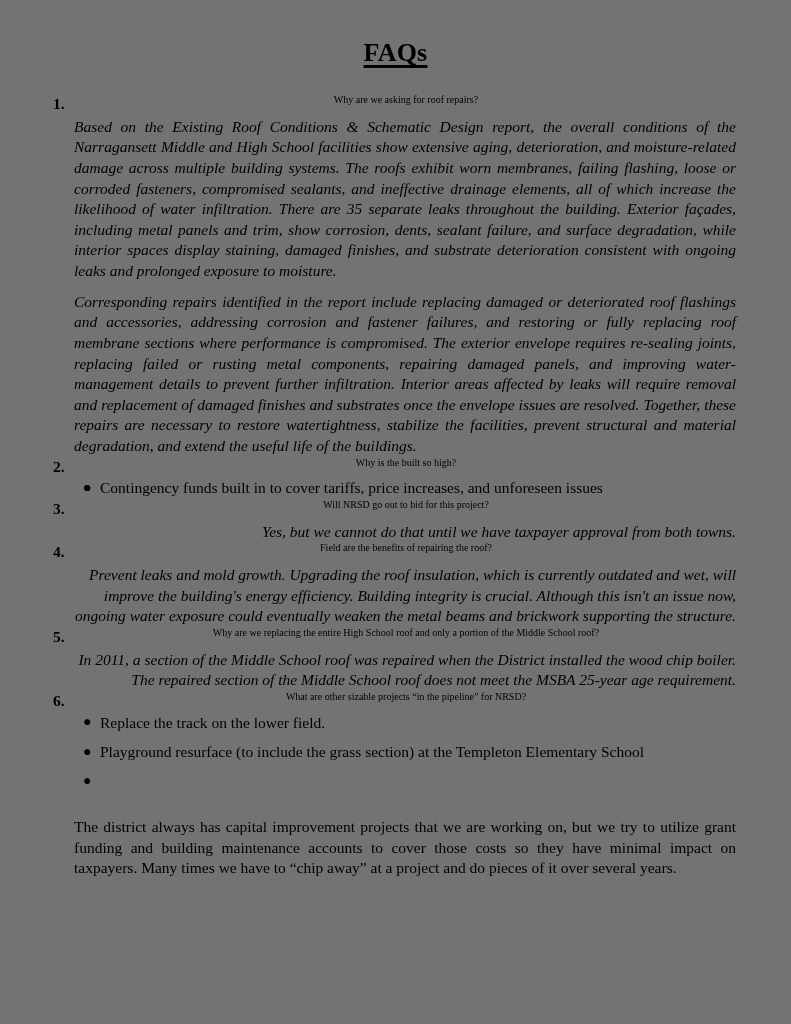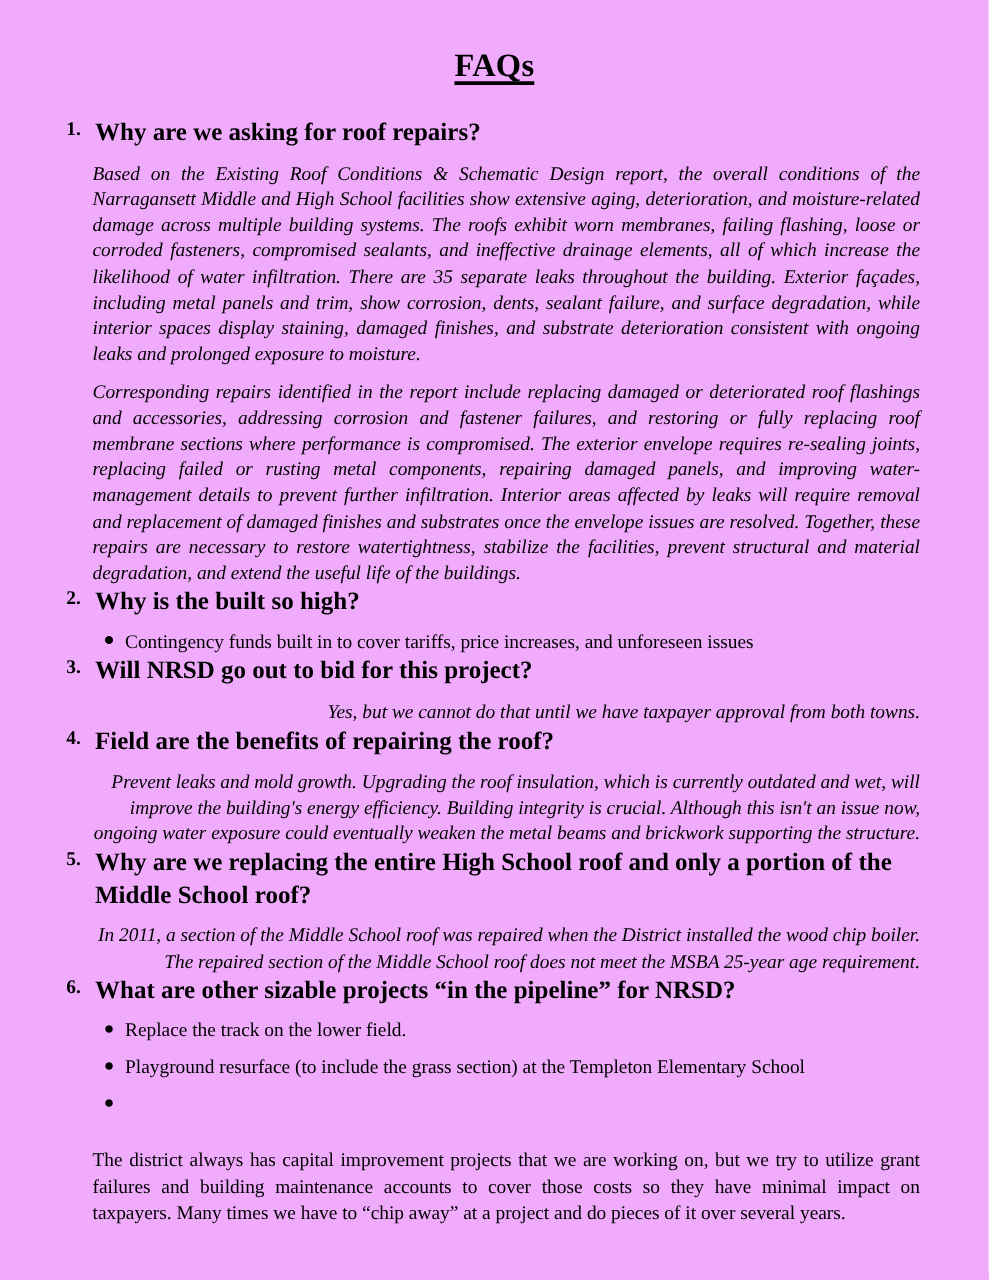--- a/index.html
+++ b/index.html
@@ -9,21 +9,21 @@
     background: #ffffff;
   }
   body {
     font-family: "Liberation Serif", "DejaVu Serif", serif;
     color: #000000;
   }
   .page {
     position: relative;
     width: 791px;
     height: 1024px;
-    background: #f0abfc;
+    background: #737373;
     box-sizing: border-box;
     overflow: hidden;
     padding: 0;
   }
   .doc-title {
     text-align: center;
     font-size: 26px;
     font-weight: bold;
     letter-spacing: 0.2px;
     margin: 0;
@@ -52,24 +52,25 @@
   }
   .q-num {
     position: absolute;
     left: 0;
     top: 0;
     font-weight: bold;
     font-size: 15.5px;
     line-height: 1.28;
   }
   .q-text {
-    font-weight: bold;
-    font-size: 20px;
+    font-weight: normal;
+    font-size: 10px;
     line-height: 1.28;
     display: block;
+    text-align: center;
   }
   .answer {
     padding-left: 21px;
     padding-right: 0;
     font-size: 15.5px;
     line-height: 1.33;
   }
   .answer p {
     margin: 10px 0 0 0;
     text-align: justify;
@@ -181,16 +182,16 @@
       </div>
       <ul class="bullets">
         <li><span class="dot">●</span><span>Replace the track on the lower field.</span></li>
         <li><span class="dot">●</span><span>Playground resurface (to include the grass section) at the Templeton Elementary School</span></li>
         <li><span class="dot">●</span></li>
       </ul>
     </div>
 
     <div class="spacer-line"></div>
 
-    <p class="tail-para">The district always has capital improvement projects that we are working on, but we try to utilize grant failures and building maintenance accounts to cover those costs so they have minimal impact on taxpayers. Many times we have to “chip away” at a project and do pieces of it over several years.</p>
+    <p class="tail-para">The district always has capital improvement projects that we are working on, but we try to utilize grant funding and building maintenance accounts to cover those costs so they have minimal impact on taxpayers. Many times we have to “chip away” at a project and do pieces of it over several years.</p>
 
   </div>
 </div>
 
 </body></html>

